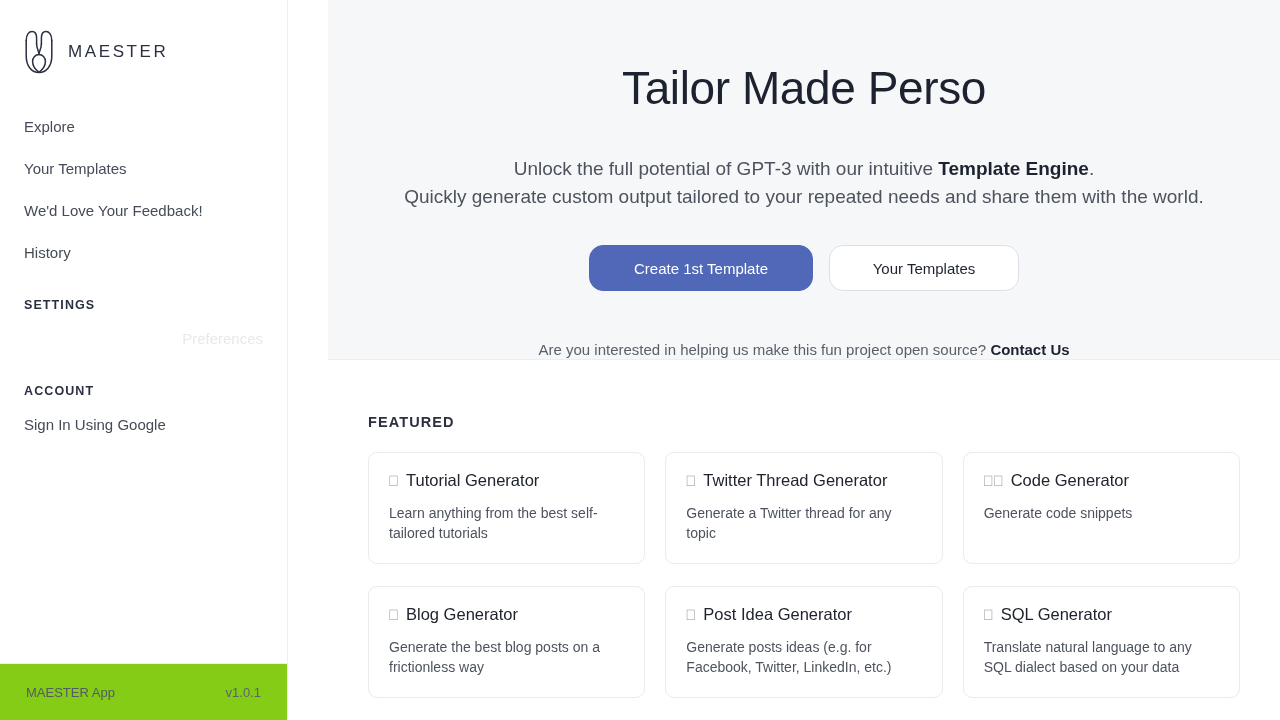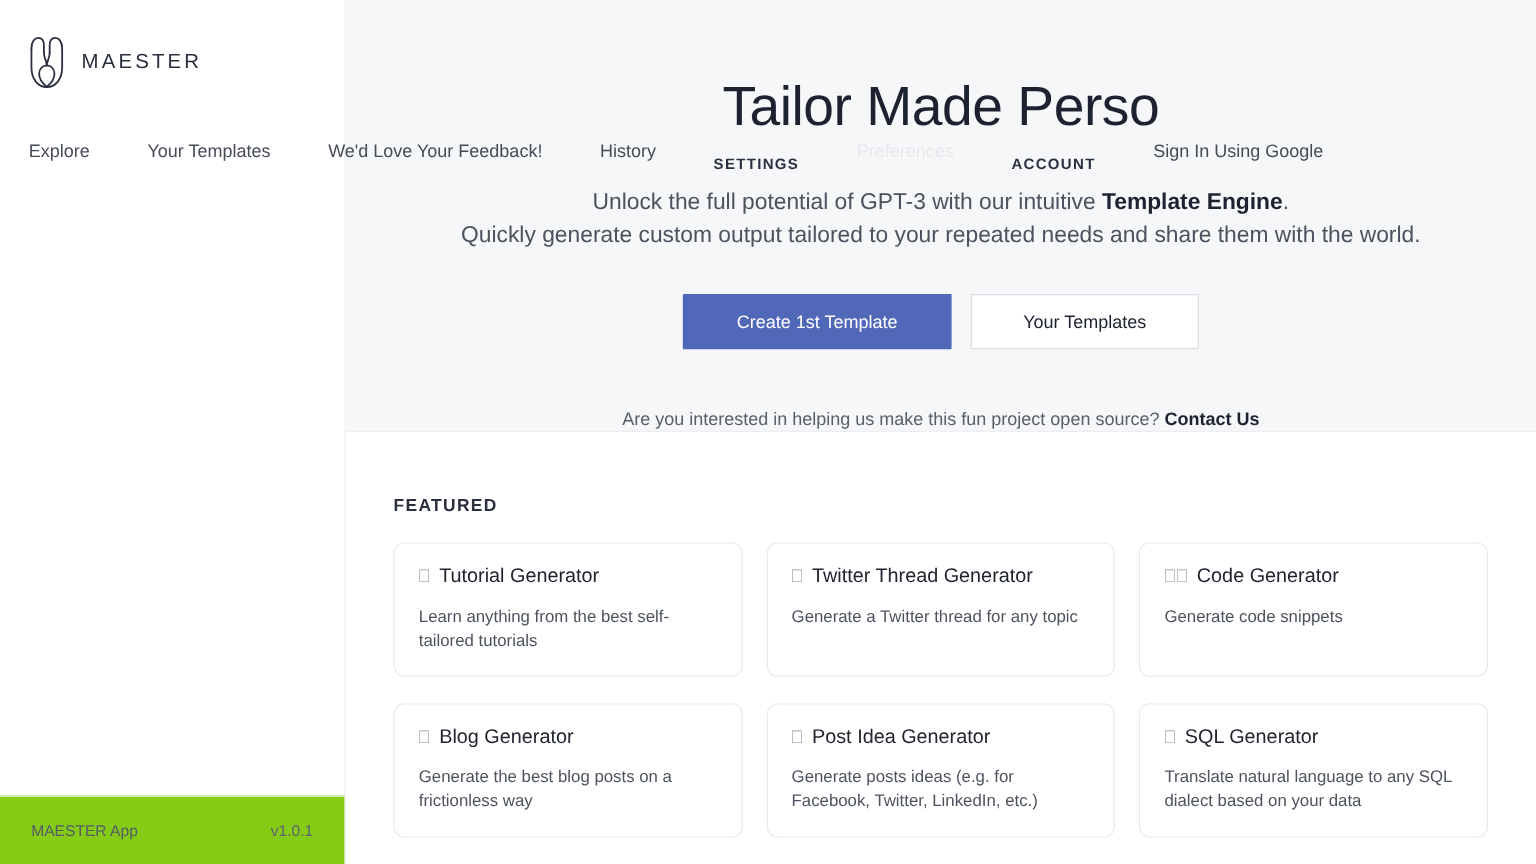--- a/index.html
+++ b/index.html
@@ -15,20 +15,21 @@
     font-family: "Liberation Sans", sans-serif;
     background: #ffffff;
     color: #1f2430;
     -webkit-font-smoothing: antialiased;
   }
 
   .app {
     display: flex;
     width: 1280px;
     height: 720px;
+    gap: 40px;
   }
 
   
   .sidebar {
     width: 288px;
     min-width: 288px;
     height: 720px;
     background: #ffffff;
     border-right: 1px solid #eceef1;
     display: flex;
@@ -59,21 +60,21 @@
   .brand-name {
     font-size: 17px;
     letter-spacing: 2.6px;
     color: #2b3040;
     font-weight: 400;
   }
 
   .nav {
     margin-top: 28px;
     display: flex;
-    flex-direction: row;
+    flex-direction: column;
   }
 
   .nav-item {
     font-size: 15px;
     color: #454b57;
     padding: 13px 24px 13px 24px;
     line-height: 16px;
     cursor: pointer;
     white-space: nowrap;
   }
@@ -143,21 +144,21 @@
   .hero-actions {
     margin-top: 34px;
     display: flex;
     justify-content: center;
     gap: 16px;
   }
 
   .btn {
     font-family: "Liberation Sans", sans-serif;
     font-size: 15px;
-    border-radius: 1px;
+    border-radius: 14px;
     height: 46px;
     padding: 0 28px;
     display: inline-flex;
     align-items: center;
     justify-content: center;
     cursor: pointer;
     white-space: nowrap;
   }
 
   .btn-primary {

